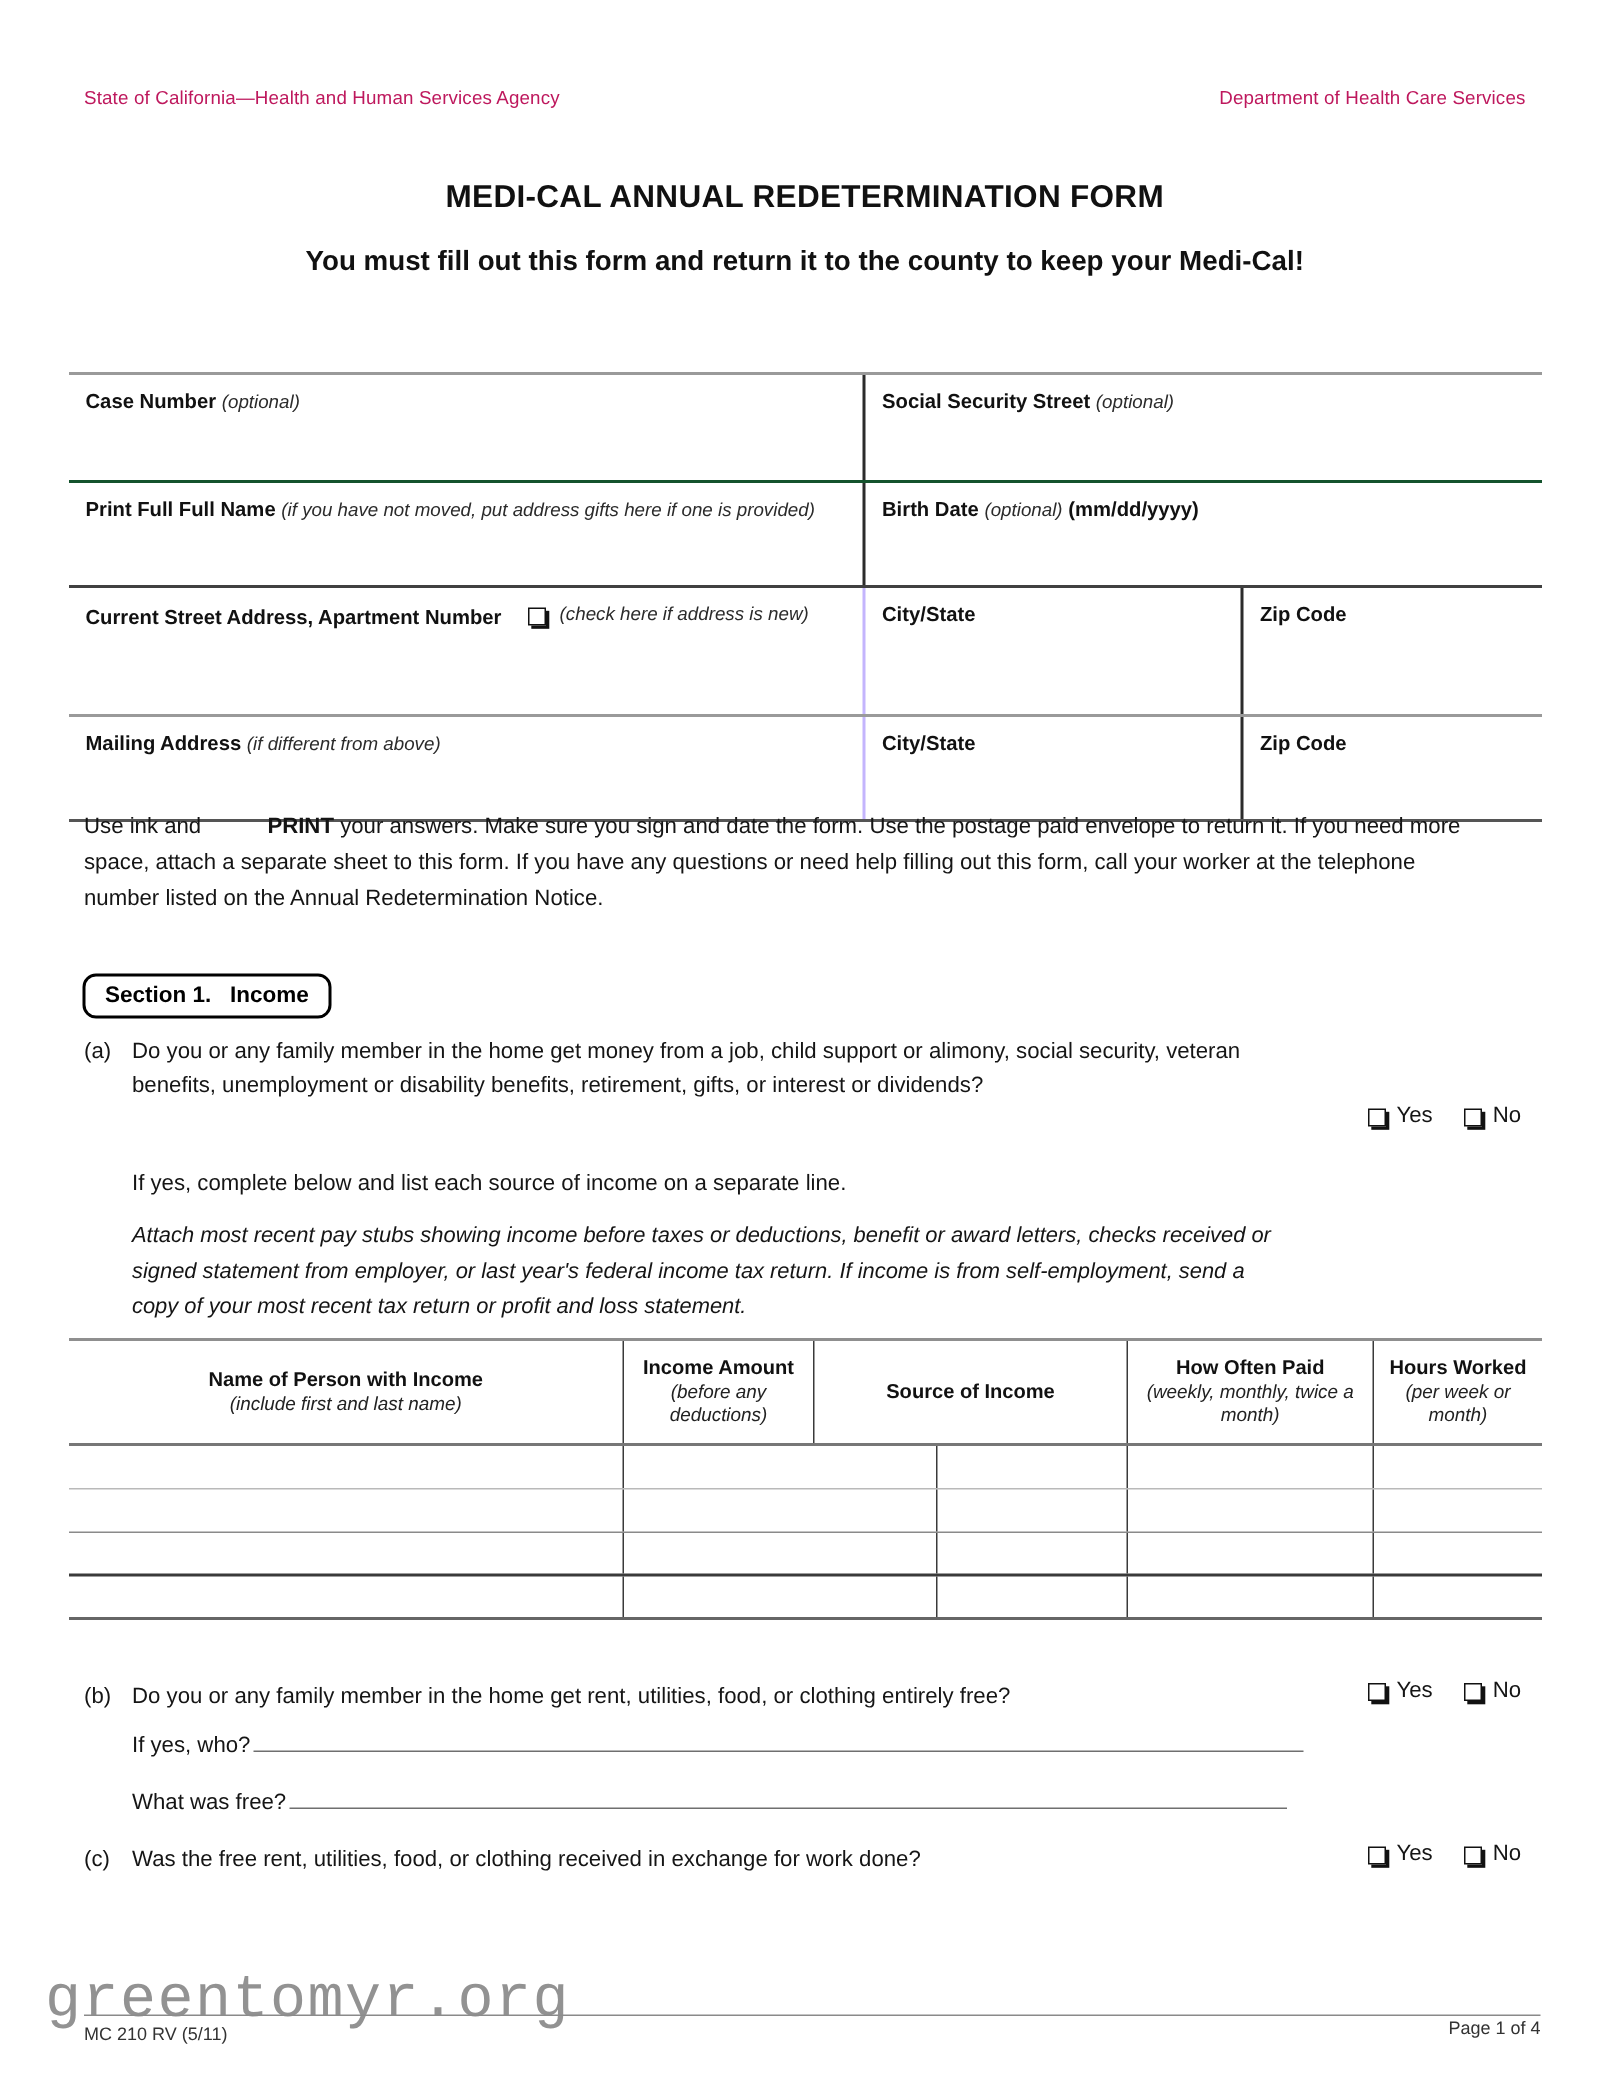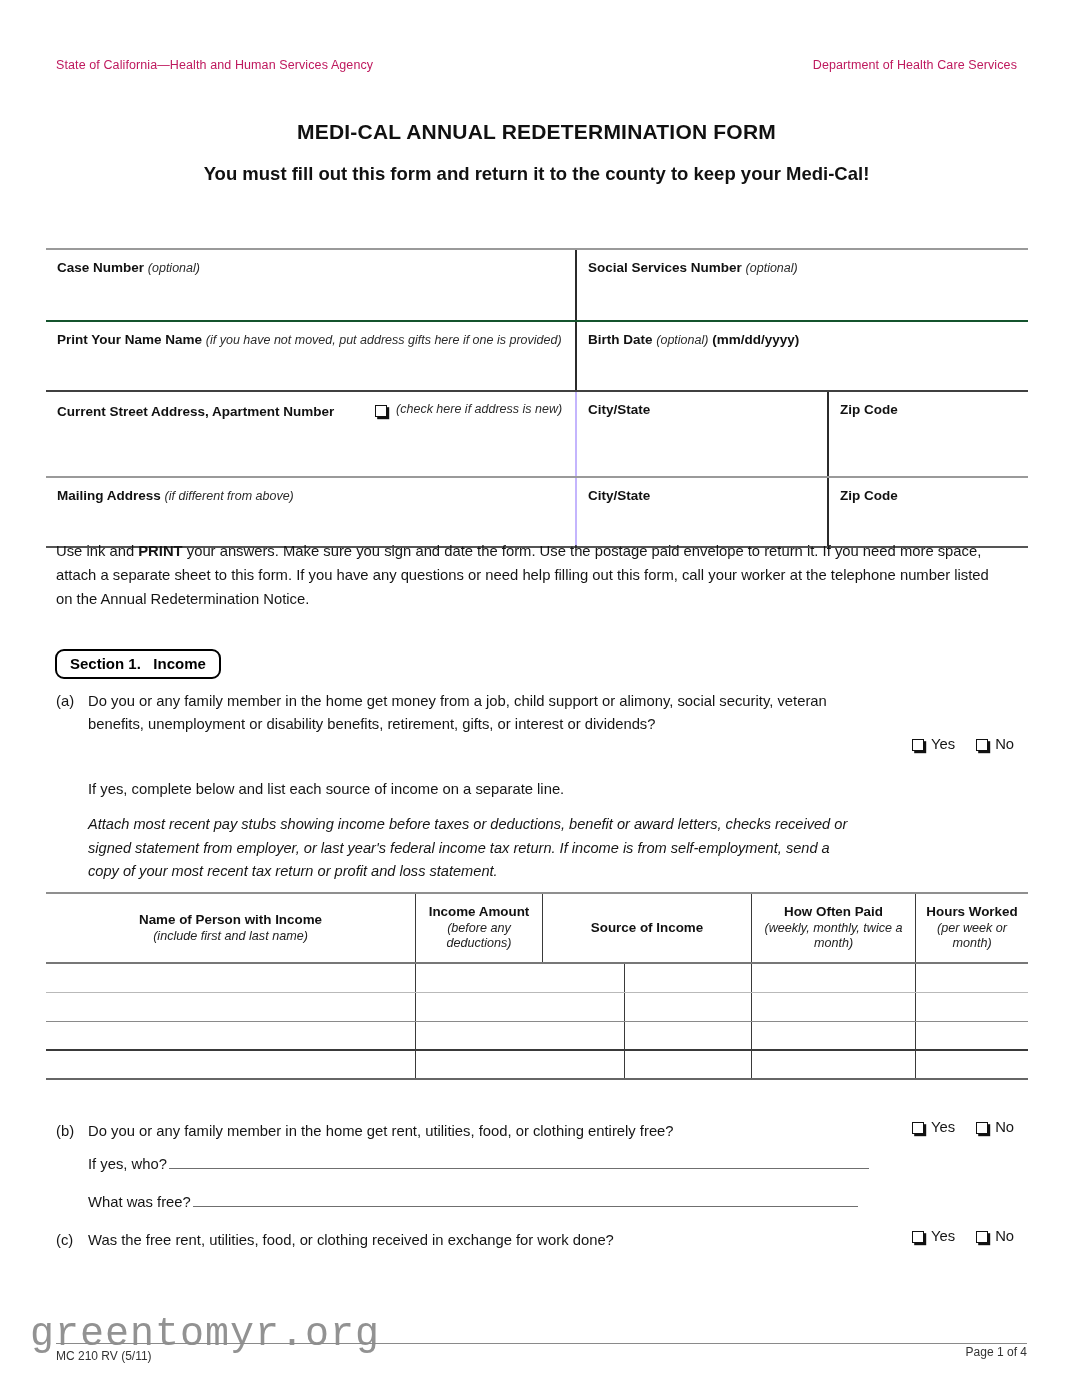--- a/index.html
+++ b/index.html
@@ -89,21 +89,21 @@
   .cell.c-zip   { width: 201px; border-left: 2px solid #2b2b2b; }
 
   .lbl { font-weight: bold; font-size: 13.5px; color: #111; }
   .hint { font-style: italic; font-weight: normal; font-size: 12.5px; color: #2b2b2b; }
   .lbl-b2 { font-weight: bold; font-size: 13.5px; color: #111; }
 
   .addr-check {
     display: inline-flex;
     align-items: center;
     gap: 9px;
-    margin-left: 37px;
+    margin-left: 14px;
     vertical-align: baseline;
   }
 
   
   .cbox {
     display: inline-block;
     width: 12px;
     height: 12px;
     border: 1.6px solid #111;
     background: #fff;
@@ -116,21 +116,21 @@
   
   .instructions {
     position: absolute;
     left: 56px;
     top: 540px;
     width: 935px;
     font-size: 14.8px;
     line-height: 1.62;
     color: #151515;
   }
-  .instructions b { font-weight: bold; }
+  .instructions b { font-weight: bold; margin-left: 40px; }
 
   
   .section-badge {
     position: absolute;
     left: 55px;
     top: 649px;
     border: 2px solid #000;
     border-radius: 9px;
     padding: 4px 13px 5px 13px;
     font-size: 15px;
@@ -291,28 +291,28 @@
   <div class="doc-subtitle">You must fill out this form and return it to the county to keep your Medi-Cal!</div>
 
   <div class="idgrid">
 
     <div class="idrow r1">
       <div class="cell c-left">
         <span class="lbl">Case Number</span>
         <span class="hint">(optional)</span>
       </div>
       <div class="cell c-mid">
-        <span class="lbl">Social Services Number</span>
+        <span class="lbl">Social Security Street</span>
         <span class="hint">(optional)</span>
       </div>
     </div>
 
     <div class="idrow r2">
       <div class="cell c-left">
-        <span class="lbl">Print Your Name Name</span>
+        <span class="lbl">Print Full Full Name</span>
         <span class="hint">(if you have not moved, put address gifts here if one is provided)</span>
       </div>
       <div class="cell c-mid">
         <span class="lbl">Birth Date</span>
         <span class="hint">(optional)</span>
         <span class="lbl-b2">(mm/dd/yyyy)</span>
       </div>
     </div>
 
     <div class="idrow r3">

